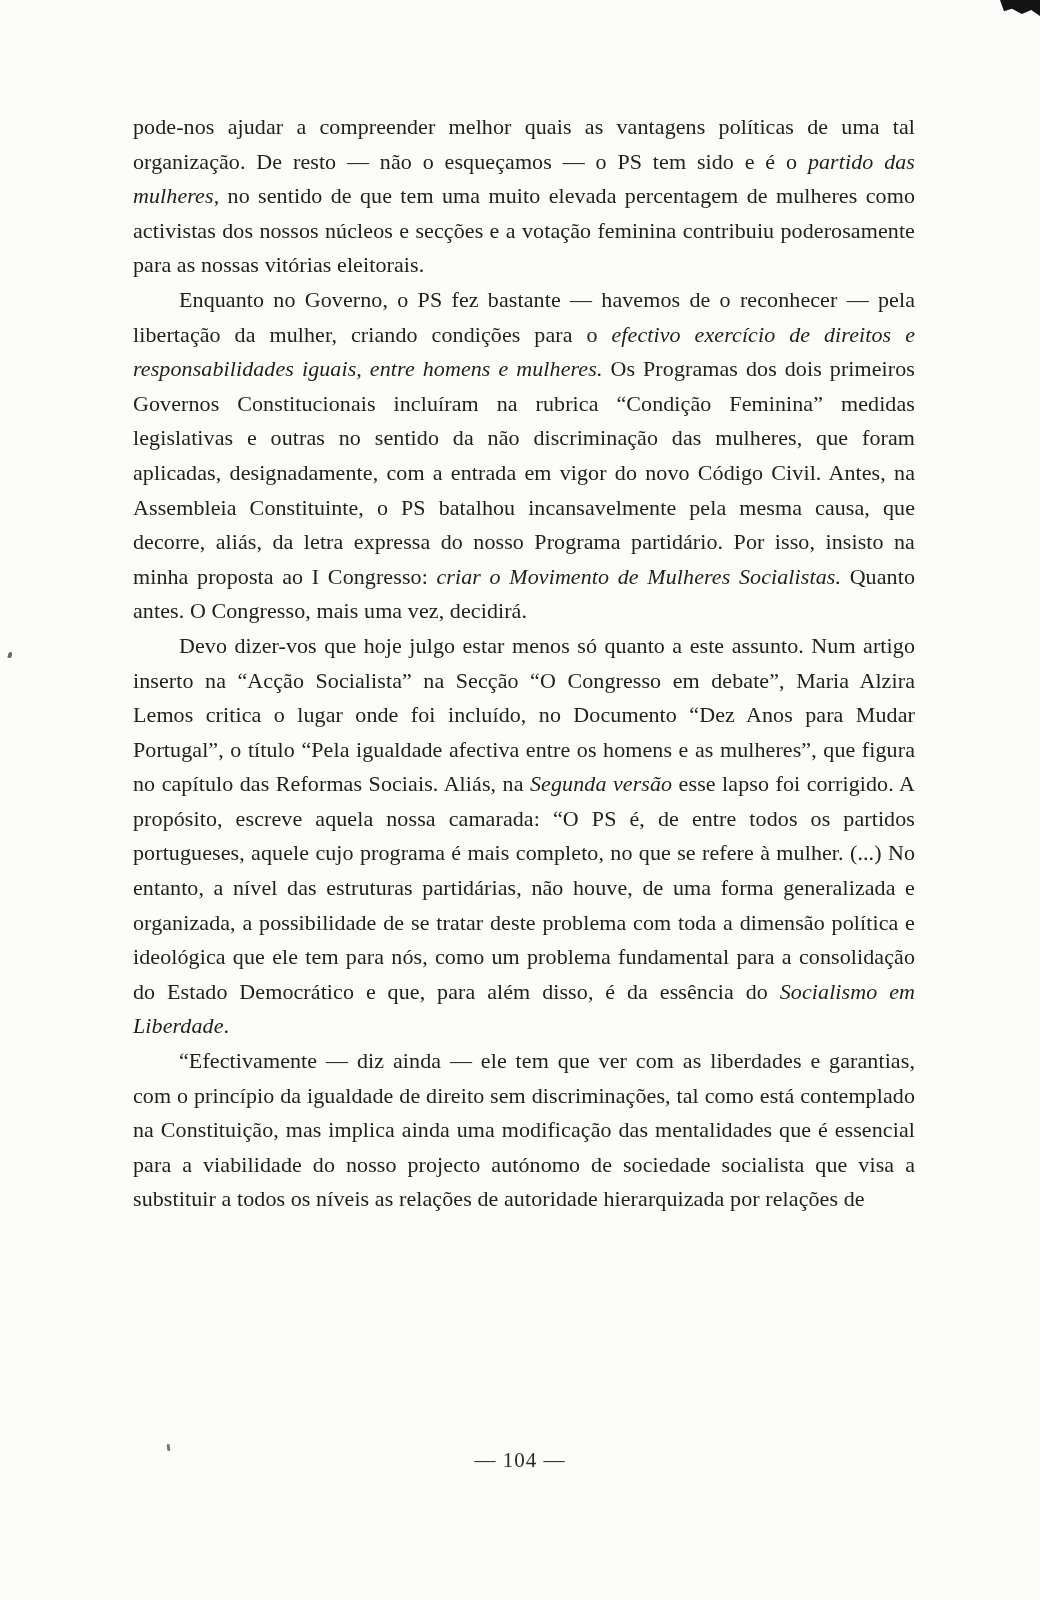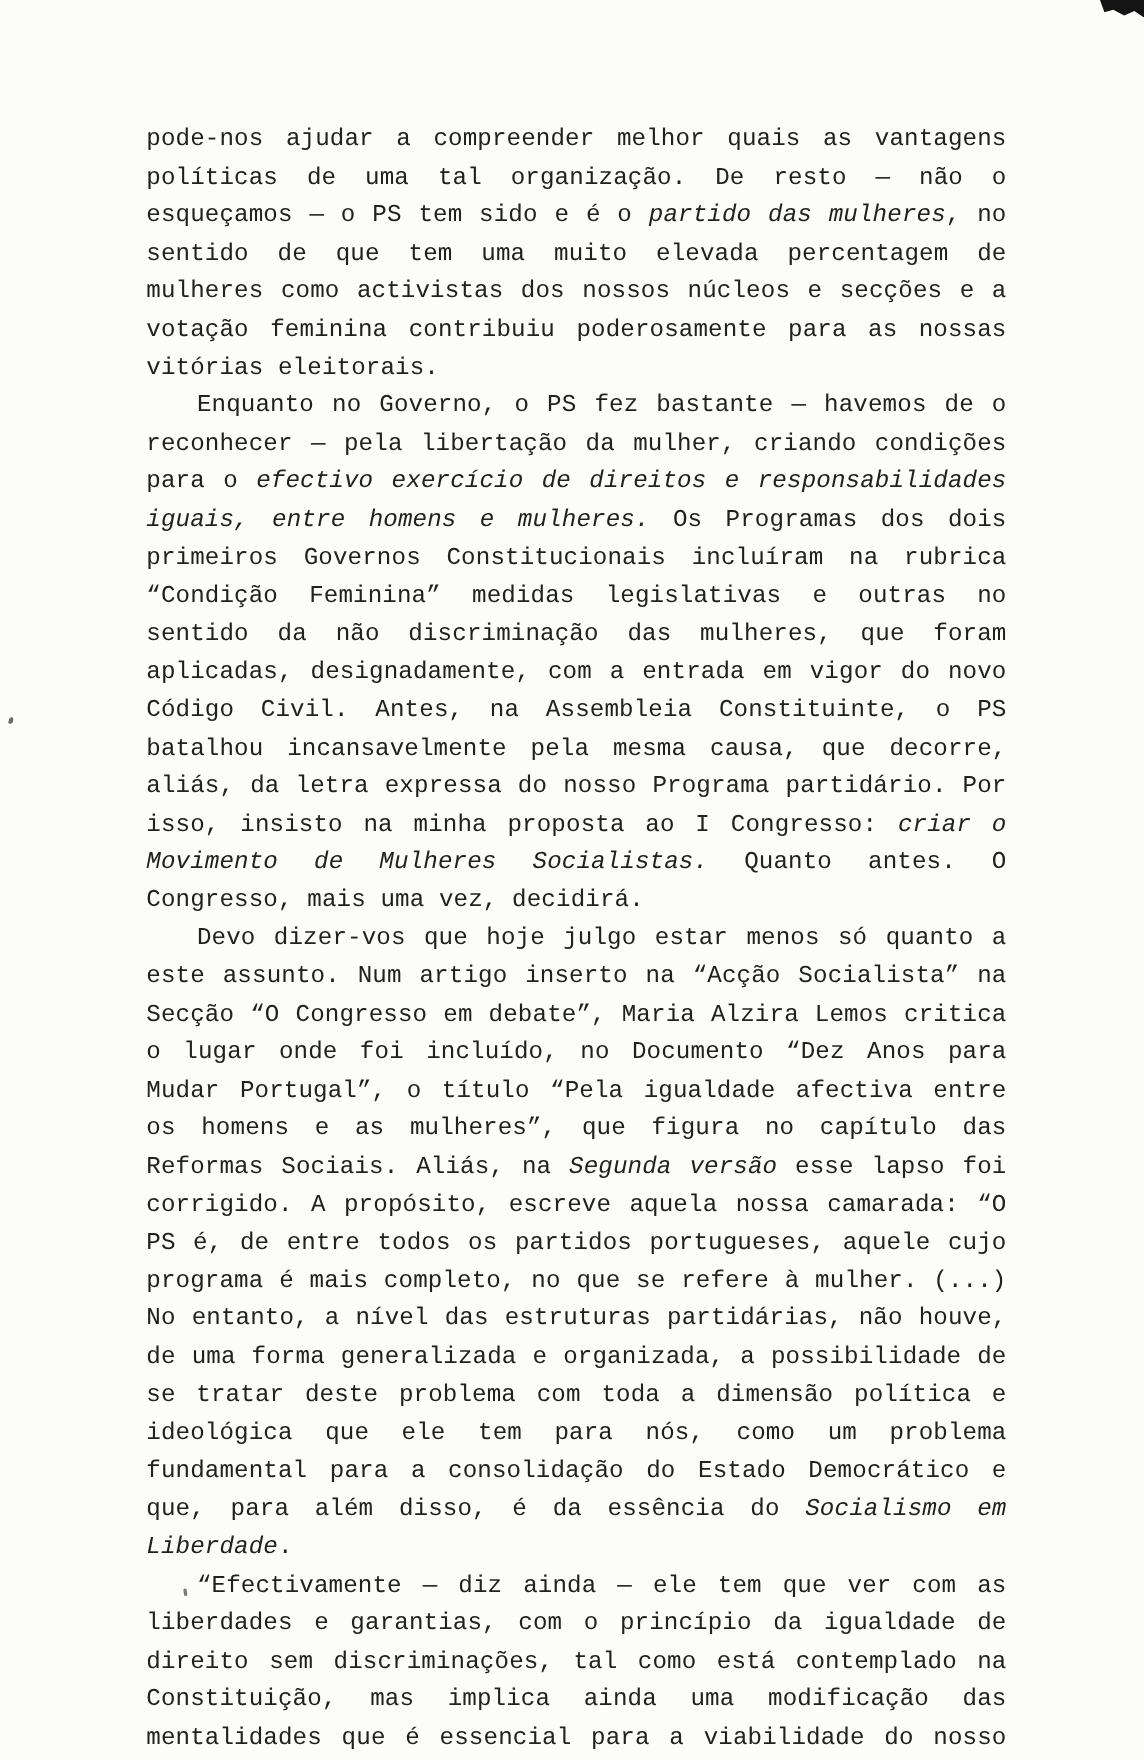--- a/index.html
+++ b/index.html
@@ -6,21 +6,21 @@
     margin: 0;
     padding: 0;
     background: #e8e8e6;
   }
   .page {
     position: relative;
     width: 1040px;
     height: 1600px;
     margin: 0 auto;
     background: #fcfcfa;
-    font-family: Liberation Mono, monospace;
+    font-family: Liberation Serif, serif;
     color: #212121;
     overflow: hidden;
   }
   .text-block {
     position: absolute;
     left: 133px;
     top: 110px;
     width: 782px;
     font-size: 22px;
     line-height: 34.6px;
@@ -87,14 +87,15 @@
   <div class="artifact-speck-left"></div>
   <div class="artifact-speck-bottom"></div>
 
   <div class="text-block">
     <p><span>pode-nos ajudar a compreender melhor quais as vantagens políticas de uma tal organização. De resto — não o esqueçamos — o PS tem sido e é o </span><span class="italic">partido das mulheres</span><span>, no sentido de que tem uma muito elevada percentagem de mulheres como activistas dos nossos núcleos e secções e a votação feminina contribuiu poderosamente para as nossas vitórias eleitorais.</span></p>
     <p class="indent"><span>Enquanto no Governo, o PS fez bastante — havemos de o reconhecer — pela libertação da mulher, criando condições para o </span><span class="italic">efectivo exercício de direitos e responsabilidades iguais, entre homens e mulheres.</span><span> Os Programas dos dois primeiros Governos Constitucionais incluíram na rubrica “Condição Feminina” medidas legislativas e outras no sentido da não discriminação das mulheres, que foram aplicadas, designadamente, com a entrada em vigor do novo Código Civil. Antes, na Assembleia Constituinte, o PS batalhou incansavelmente pela mesma causa, que decorre, aliás, da letra expressa do nosso Programa partidário. Por isso, insisto na minha proposta ao I Congresso: </span><span class="italic">criar o Movimento de Mulheres Socialistas.</span><span> Quanto antes. O Congresso, mais uma vez, decidirá.</span></p>
     <p class="indent"><span>Devo dizer-vos que hoje julgo estar menos só quanto a este assunto. Num artigo inserto na “Acção Socialista” na Secção “O Congresso em debate”, Maria Alzira Lemos critica o lugar onde foi incluído, no Documento “Dez Anos para Mudar Portugal”, o título “Pela igualdade afectiva entre os homens e as mulheres”, que figura no capítulo das Reformas Sociais. Aliás, na </span><span class="italic">Segunda versão</span><span> esse lapso foi corrigido. A propósito, escreve aquela nossa camarada: “O PS é, de entre todos os partidos portugueses, aquele cujo programa é mais completo, no que se refere à mulher. (...) No entanto, a nível das estruturas partidárias, não houve, de uma forma generalizada e organizada, a possibilidade de se tratar deste problema com toda a dimensão política e ideológica que ele tem para nós, como um problema fundamental para a consolidação do Estado Democrático e que, para além disso, é da essência do </span><span class="italic">Socialismo em Liberdade</span><span>.</span></p>
     <p class="indent"><span>“Efectivamente — diz ainda — ele tem que ver com as liberdades e garantias, com o princípio da igualdade de direito sem discriminações, tal como está contemplado na Constituição, mas implica ainda uma modificação das mentalidades que é essencial para a viabilidade do nosso projecto autónomo de sociedade socialista que visa a substituir a todos os níveis as relações de autoridade hierarquizada por relações de</span></p>
   </div>
 
+  <div class="page-number">— 104 —</div>
 
 </div>
 
 </body></html>

